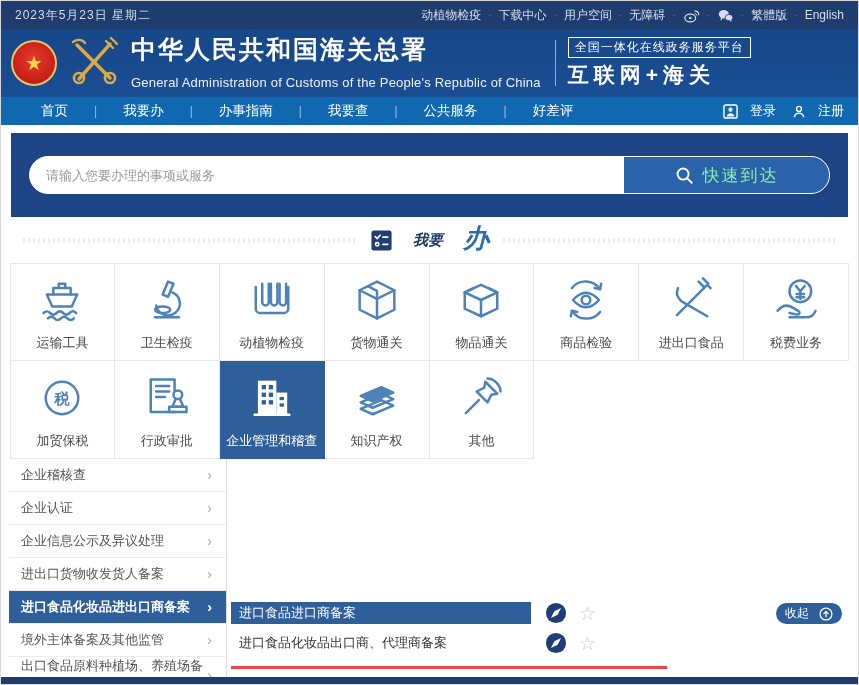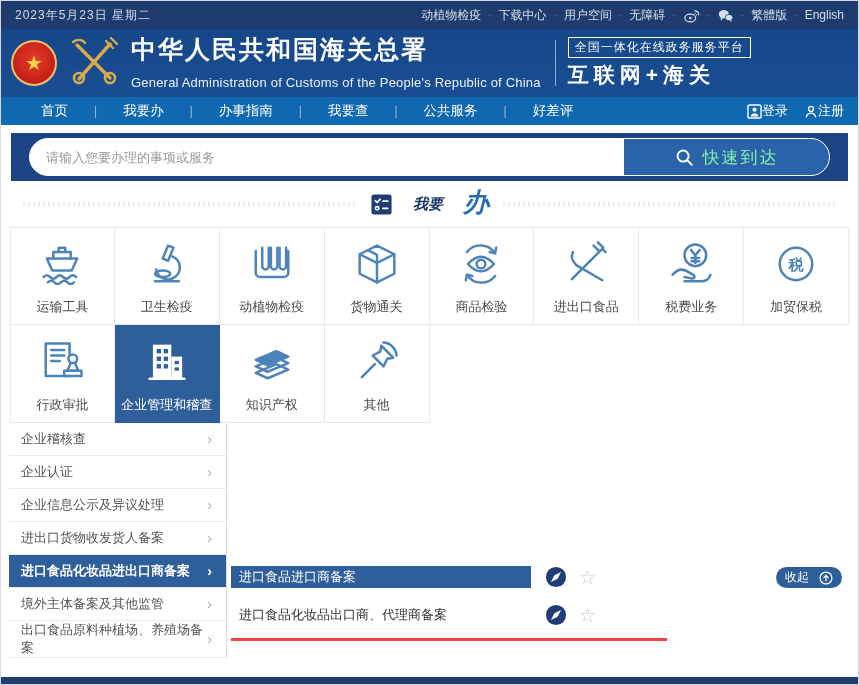--- a/index.html
+++ b/index.html
@@ -32,24 +32,24 @@
   .platform .badge { display:inline-block; border:1px solid #fff; font-size:12px;
                      padding:1px 6px; letter-spacing:1px; }
   .platform .ptitle { font-size:21px; font-weight:bold; letter-spacing:5px; margin-top:3px; }
 
   
   .nav { height:28px; background:#1068b0; display:flex; align-items:center;
          color:#fff; font-size:13.5px; padding:0 14px; }
   .nav-item { padding:0 26px; cursor:pointer; white-space:nowrap; }
   .nav-sep { color:rgba(255,255,255,.55); font-size:12px; }
   .nav .right { margin-left:auto; display:flex; align-items:center; gap:16px; }
-  .nav .authlink { display:flex; align-items:center; gap:0; cursor:pointer; font-size:13px; }
-
-  
-  .search-band { margin:8px 10px 0; height:48px; background:#1d4484;
+  .nav .authlink { display:flex; align-items:center; gap:12px; cursor:pointer; font-size:13px; }
+
+  
+  .search-band { margin:8px 10px 0; height:84px; background:#1d4484;
                  display:flex; align-items:center; padding:0 18px; }
   .search-pill { flex:1; height:38px; display:flex; border:1px solid #fff;
                  border-radius:19px; overflow:hidden; background:#fff; }
   .search-input { flex:1; border:none; outline:none; padding:0 16px; font-size:13px; color:#333;
                   font-family:inherit; }
   .search-input::placeholder { color:#9a9a9a; }
   .search-btn { width:205px; background:#2a63aa; border:none; color:#86efac; font-size:17px;
                 display:flex; align-items:center; justify-content:center; gap:9px;
                 cursor:pointer; font-family:inherit; letter-spacing:2px; }
 
@@ -81,21 +81,21 @@
   .side-item { flex:1; display:flex; align-items:center; padding:0 14px 0 12px;
                font-size:13px; color:#555; border-bottom:1px solid #ececec; cursor:pointer;
                background:#fff; }
   .side-item .chev { margin-left:auto; color:#aaa; font-size:14px; }
   .side-item .chev::after { content:"›"; }
   .side-item.sel { background:#2e5f9b; color:#fff; font-weight:bold; }
   .side-item.sel .chev { color:#fff; }
 
   .content { flex:1; position:relative; }
   .services { position:absolute; top:143px; left:4px; }
-  .service-row { display:flex; align-items:center; width:436px; margin-bottom:16px; }
+  .service-row { display:flex; align-items:center; width:436px; margin-bottom:8px; }
   .service-label { width:300px; font-size:13px; color:#333; padding:0 8px; height:22px;
                    line-height:22px; cursor:pointer; white-space:nowrap; overflow:hidden; }
   .service-row.hl .service-label { background:#2e5f9b; color:#fff; }
   .service-row.last { padding-bottom:12px; border-bottom:3px solid #ef4444; }
   .compass { margin-left:14px; cursor:pointer; display:flex; }
   .star { margin-left:12px; font-size:19px; color:#c9c9c9; cursor:pointer; line-height:1; }
   .star::before { content:"☆"; }
 
   .collapse-btn { position:absolute; top:144px; right:8px; height:21px; padding:0 9px;
                   border-radius:11px; background:#2e5f9b; border:none; color:#fff;
@@ -273,20 +273,31 @@
         <svg width="52" height="52" viewBox="0 0 48 48" fill="none" stroke="currentColor" stroke-width="2.3" stroke-linecap="round" stroke-linejoin="round">
           <path d="M24 7l16 8v18l-16 8-16-8V15z"></path>
             <path d="M8 15l16 8 16-8"></path>
             <path d="M24 23v18"></path>
           <path d="M16 11.5l8 4v5"></path>
         </svg>
       </span>
       <span class="clabel">货物通关</span>
     </div>
 
+    <div class="cell">
+      <span class="cicon">
+        <svg width="52" height="52" viewBox="0 0 48 48" fill="none" stroke="currentColor" stroke-width="2.3" stroke-linecap="round" stroke-linejoin="round">
+          <path d="M24 10l15 7v15l-15 7-15-7V17z"></path>
+            <path d="M9 17l15 7 15-7"></path>
+            <path d="M24 24v15"></path>
+          <path d="M9 17l8-4M39 17l-8-4"></path>
+        </svg>
+      </span>
+      <span class="clabel">物品通关</span>
+    </div>
 
     <div class="cell">
       <span class="cicon">
         <svg width="52" height="52" viewBox="0 0 48 48" fill="none" stroke="currentColor" stroke-width="2.3" stroke-linecap="round" stroke-linejoin="round">
           <path d="M37 14A16 16 0 0 0 11 13"></path>
             <path d="M37 14l1-5M37 14l-5-1"></path>
           <path d="M11 34a16 16 0 0 0 26 1"></path>
             <path d="M11 34l-1 5M11 34l5 1"></path>
           <path d="M12 24c8-9 16-9 24 0-8 9-16 9-24 0z"></path>
             <circle cx="24" cy="24" r="4"></circle>

